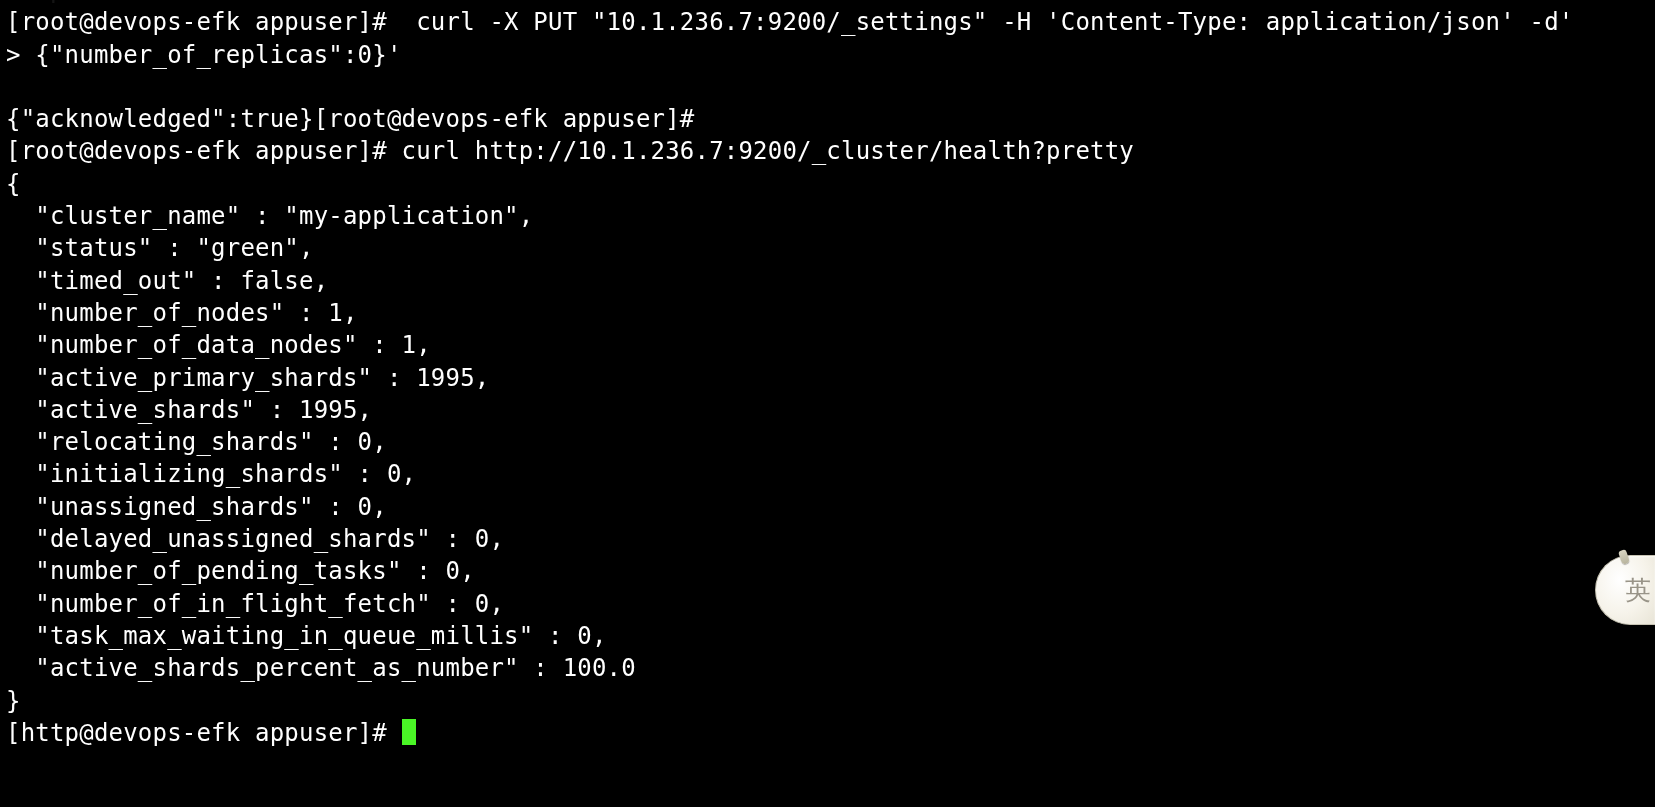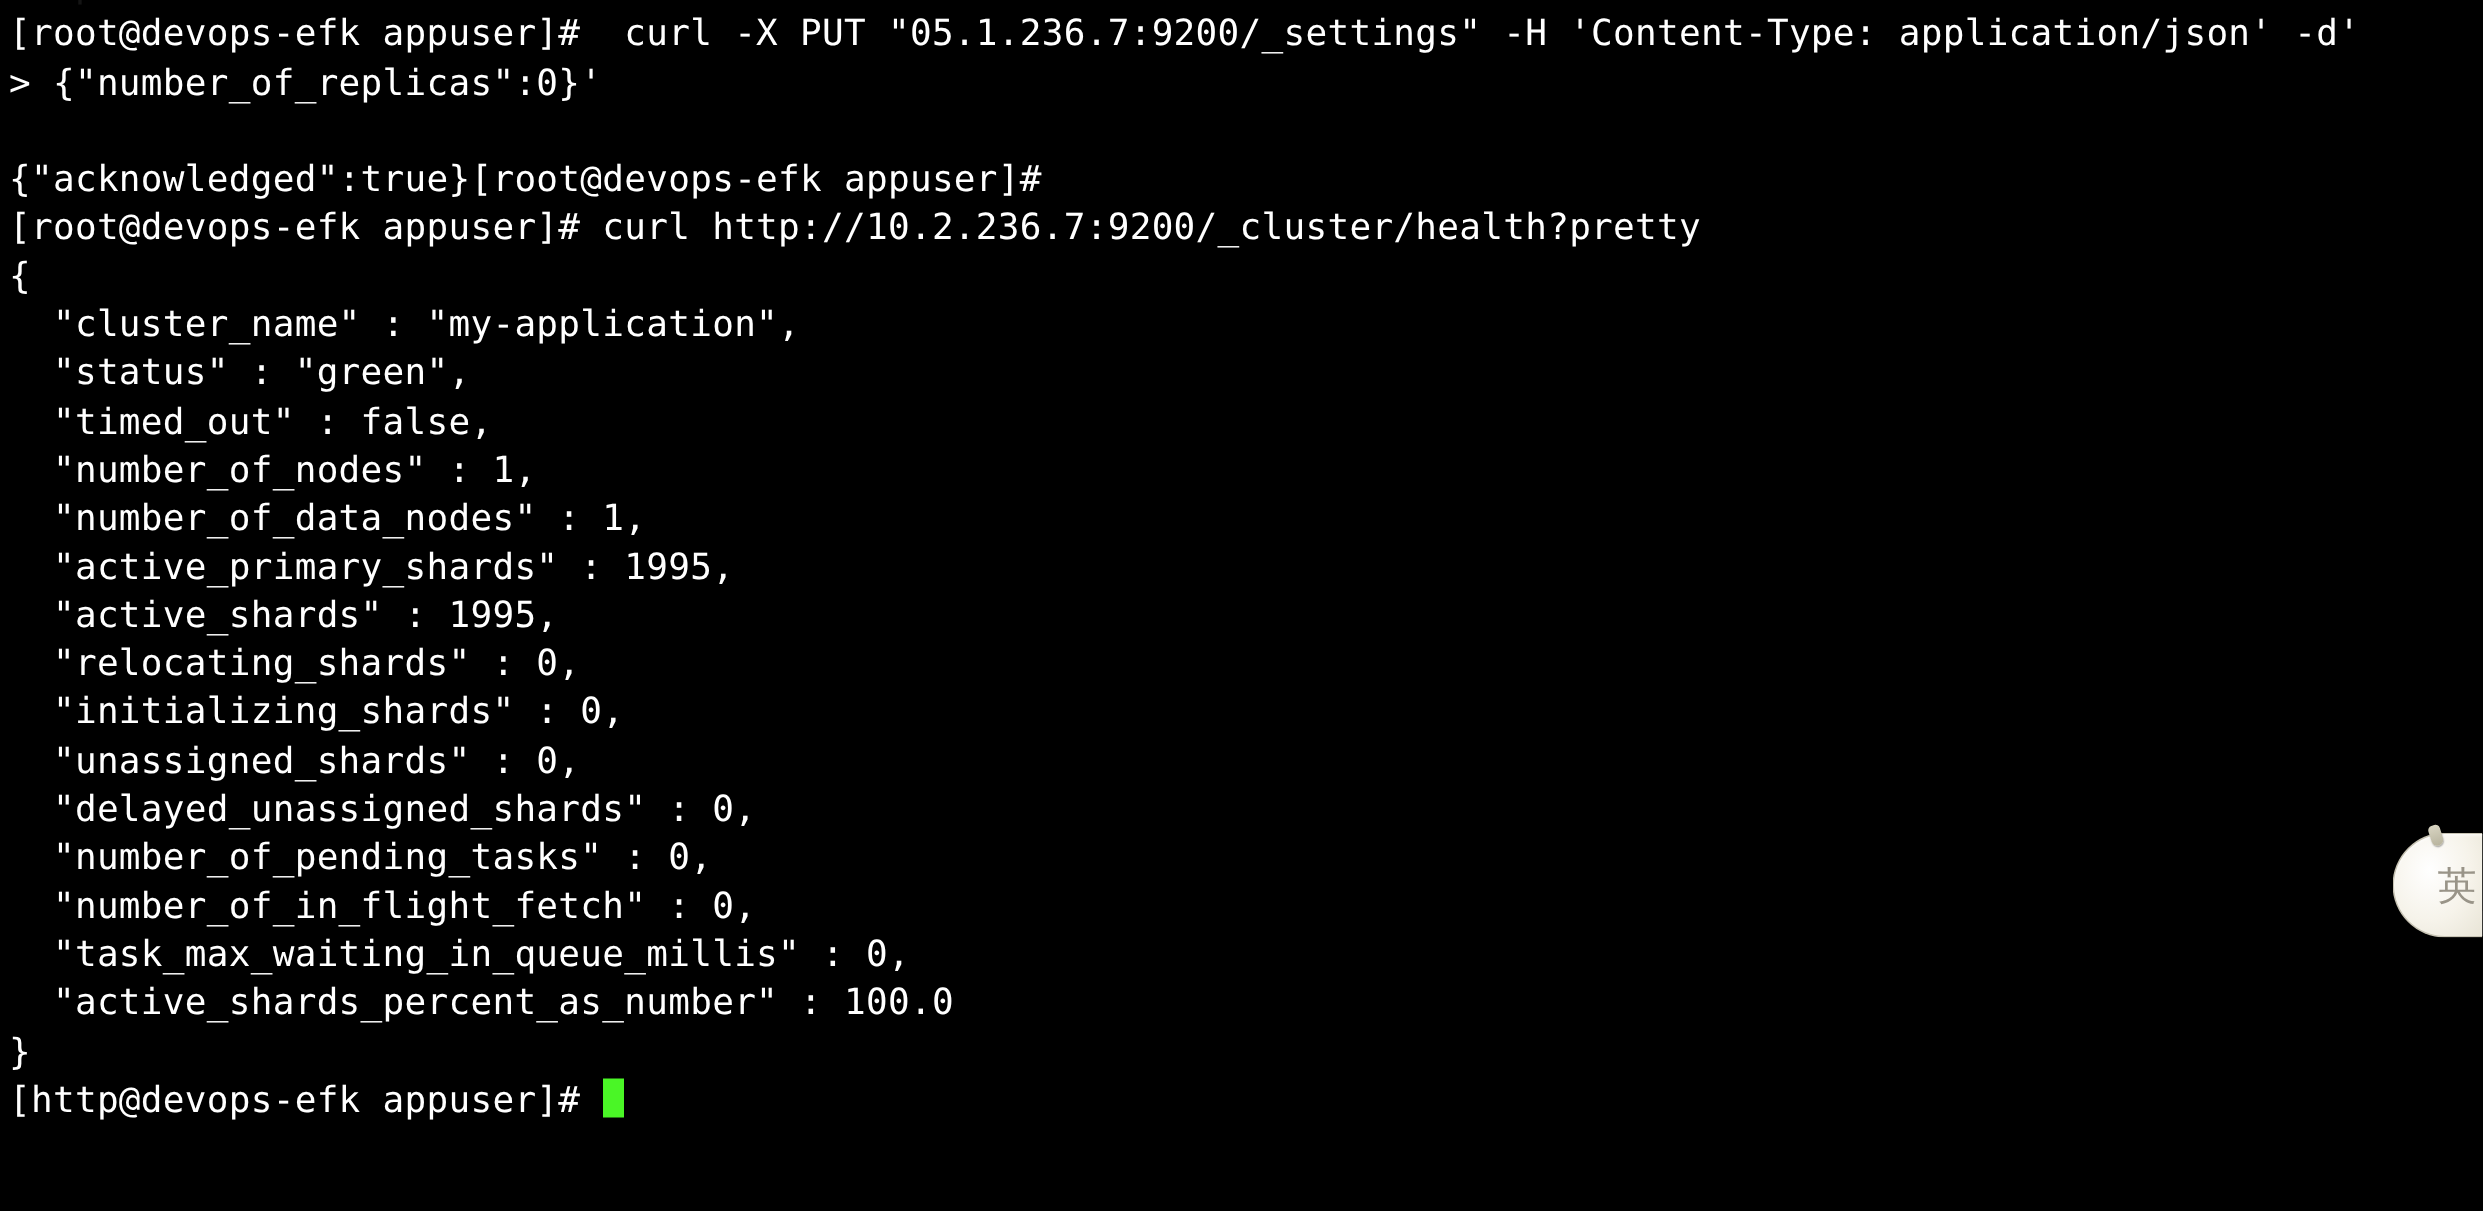--- a/index.html
+++ b/index.html
@@ -60,25 +60,25 @@
     background: linear-gradient(#d8d4c2, #b8b49e);
     border-radius: 3px 3px 4px 4px;
     transform: rotate(-18deg);
     box-shadow: 0 1px 1px rgba(0,0,0,0.3);
   }
 </style>
 </head>
 <body>
 
 <div class="terminal" style="margin-top: -26px;"><span style="opacity:0.08">Swap:             4095          18        4077</span>
-<span>[root@devops-efk appuser]#  curl -X PUT "05.1.236.7:9200/_settings" -H 'Content-Type: application/json' -d'</span>
+<span>[root@devops-efk appuser]#  curl -X PUT "10.1.236.7:9200/_settings" -H 'Content-Type: application/json' -d'</span>
 <span>&gt; {"number_of_replicas":0}'</span>
 <span></span>
 <span>{"acknowledged":true}[root@devops-efk appuser]# </span>
-<span>[root@devops-efk appuser]# curl http://10.2.236.7:9200/_cluster/health?pretty</span>
+<span>[root@devops-efk appuser]# curl http://10.1.236.7:9200/_cluster/health?pretty</span>
 <span>{</span>
 <span>  "cluster_name" : "my-application",</span>
 <span>  "status" : "green",</span>
 <span>  "timed_out" : false,</span>
 <span>  "number_of_nodes" : 1,</span>
 <span>  "number_of_data_nodes" : 1,</span>
 <span>  "active_primary_shards" : 1995,</span>
 <span>  "active_shards" : 1995,</span>
 <span>  "relocating_shards" : 0,</span>
 <span>  "initializing_shards" : 0,</span>

